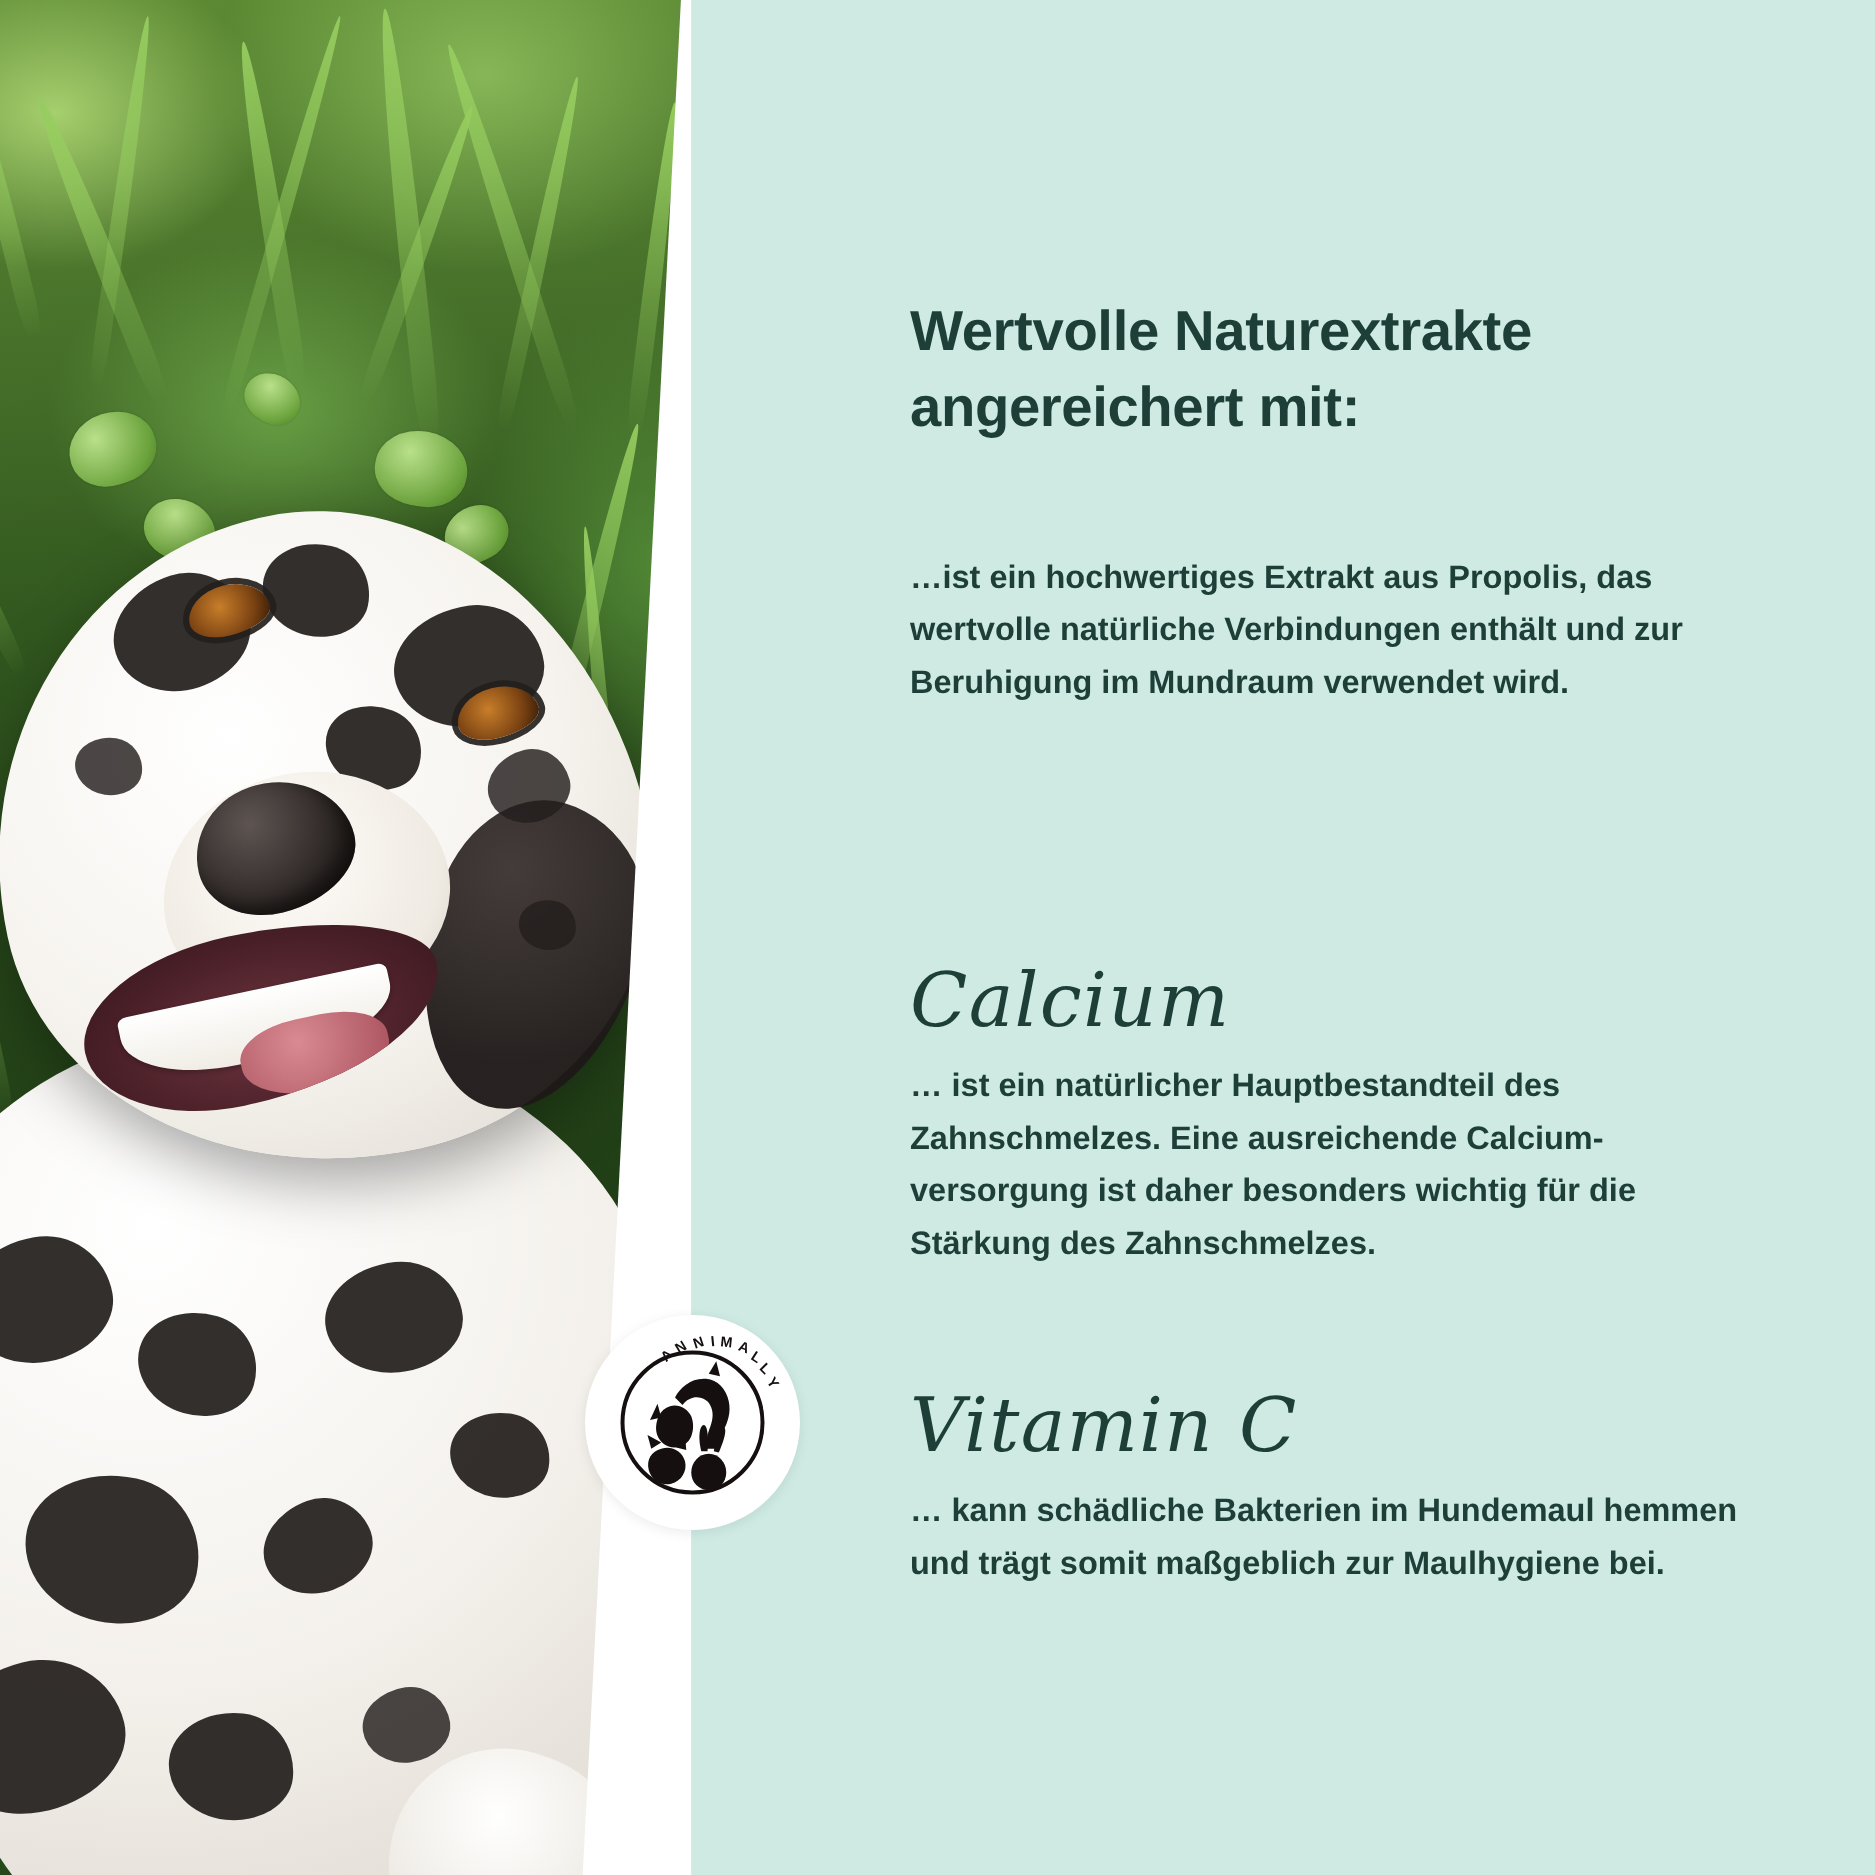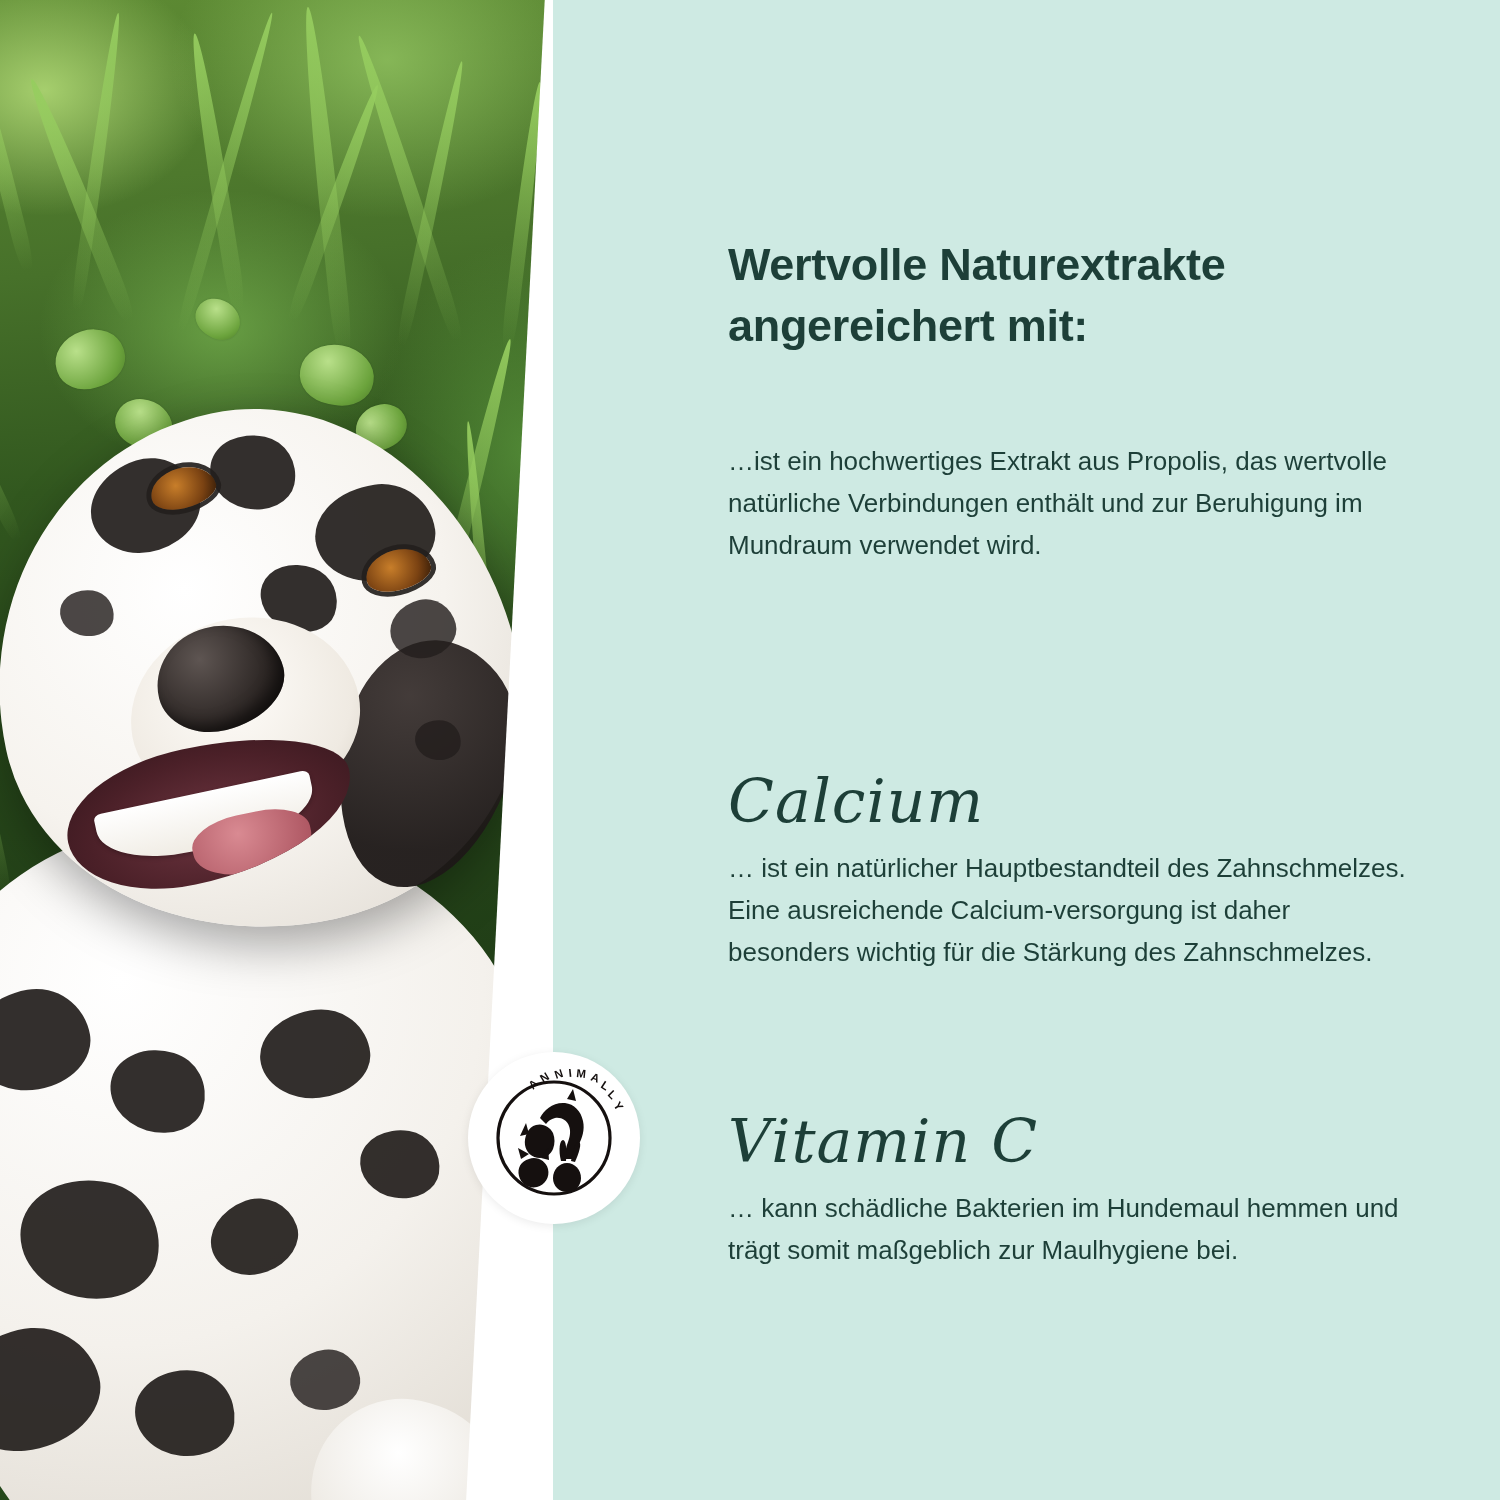--- a/index.html
+++ b/index.html
@@ -226,20 +226,21 @@
     color: #1d3f38;
     margin: 0 0 14px 0;
     letter-spacing: 1px;
   }
   .sec-body {
     font-size: 26px;
     line-height: 1.62;
     color: #1d3f38;
     margin: 0;
     max-width: 680px;
+    font-weight: bold;
   }
 
   
   .logo-badge {
     position: absolute;
     left: 468px;
     top: 1052px;
     width: 172px;
     height: 172px;
     background: #ffffff;

